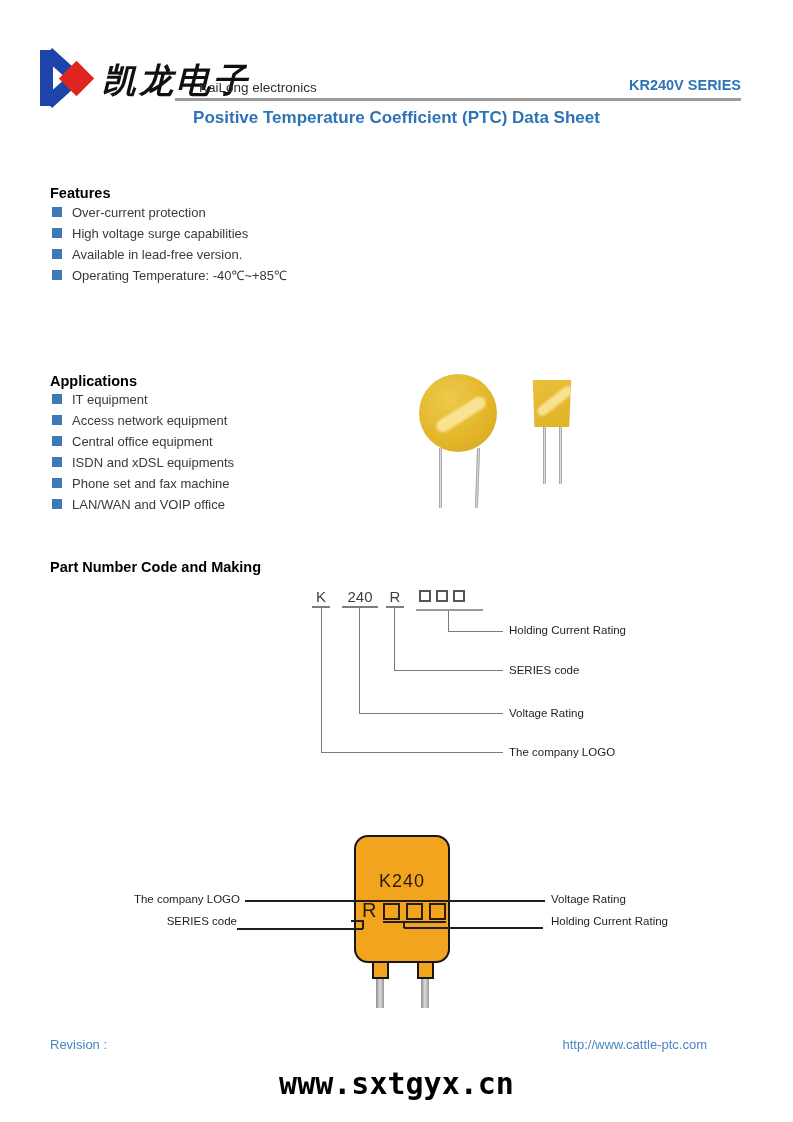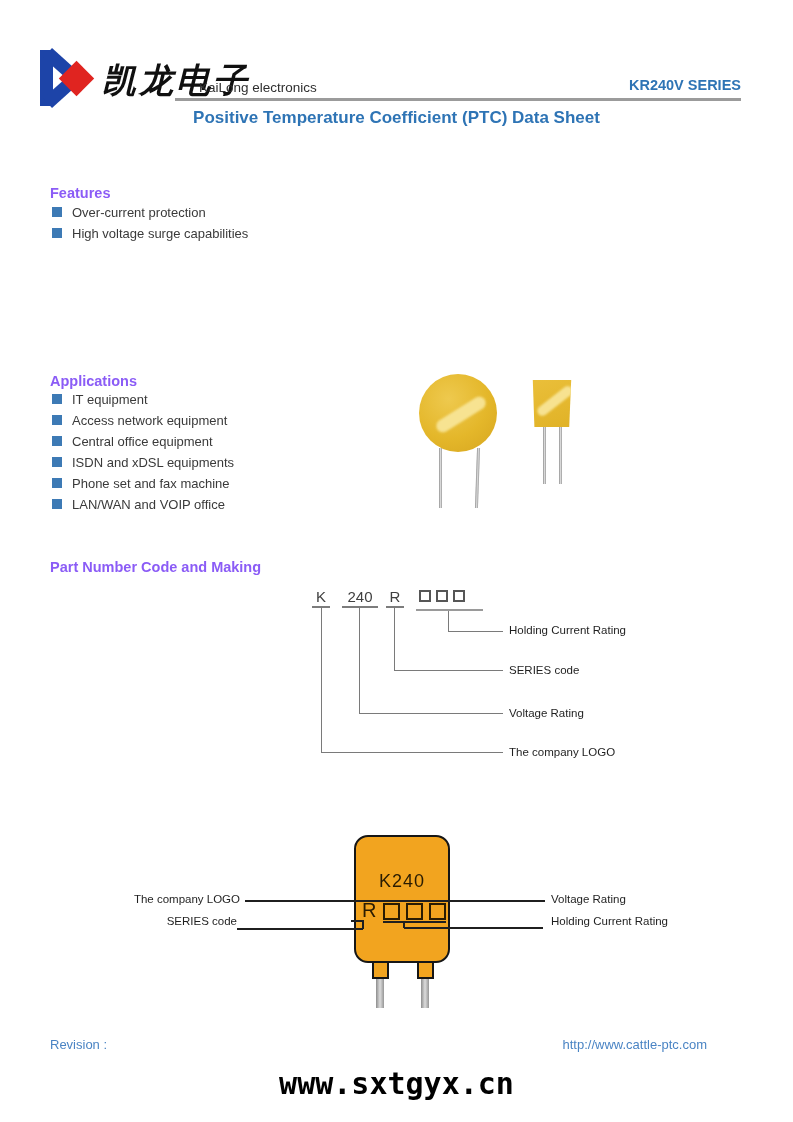--- a/index.html
+++ b/index.html
@@ -22,21 +22,21 @@
                   transform:rotate(45deg); }
   .logo-cn { left:102px; top:58px; font-size:34px; font-weight:bold; font-style:italic;
              color:#101010; letter-spacing:3px; }
   .company-name { left:199px; top:80px; font-size:13.5px; color:#2f2f2f; }
   .series-name { top:77px; right:52px; font-size:14.5px; font-weight:bold; color:#2e74b5; }
   .header-rule { left:175px; top:98px; width:566px; height:3px; background:#9b9b9b; }
   .doc-title { left:0; top:108px; width:793px; text-align:center; font-size:17px;
                font-weight:bold; color:#2e74b5; }
 
   
-  .section-heading { font-size:14.5px; font-weight:bold; color:#8b5cf6; }
+  .section-heading { font-size:14.5px; font-weight:bold; color:#000000; }
   .bullet-list { position:absolute; }
   .bullet-item { display:flex; align-items:flex-start; margin-bottom:8px; height:13px; }
   .bullet-sq { width:10px; height:10px; background:#3d7ab5; margin:1px 10px 0 2px; flex:none; }
   .bullet-text { font-size:13px; color:#3a3a3a; white-space:nowrap; line-height:13px; }
 
   
   .photo { left:400px; top:358px; width:215px; height:160px; }
   .disc { position:absolute; left:19px; top:16px; width:78px; height:78px; border-radius:50%;
           background:radial-gradient(circle at 38% 32%, #eec94e 0%, #e4b72a 55%, #d6a51f 100%);
           overflow:hidden; }
@@ -98,20 +98,28 @@
 <div class="abs section-heading" style="left:50px; top:185px;">Features</div>
 <div class="bullet-list" style="left:50px; top:206px;">
   <div class="bullet-item">
     <span class="bullet-sq"></span>
     <span class="bullet-text">Over-current protection</span>
   </div>
   <div class="bullet-item">
     <span class="bullet-sq"></span>
     <span class="bullet-text">High voltage surge capabilities</span>
   </div>
+  <div class="bullet-item">
+    <span class="bullet-sq"></span>
+    <span class="bullet-text">Available in lead-free version.</span>
+  </div>
+  <div class="bullet-item">
+    <span class="bullet-sq"></span>
+    <span class="bullet-text">Operating Temperature: -40℃~+85℃</span>
+  </div>
 </div>
 
 <div class="abs section-heading" style="left:50px; top:373px;">Applications</div>
 <div class="bullet-list" style="left:50px; top:393px;">
   <div class="bullet-item">
     <span class="bullet-sq"></span>
     <span class="bullet-text">IT equipment</span>
   </div>
   <div class="bullet-item">
     <span class="bullet-sq"></span>

